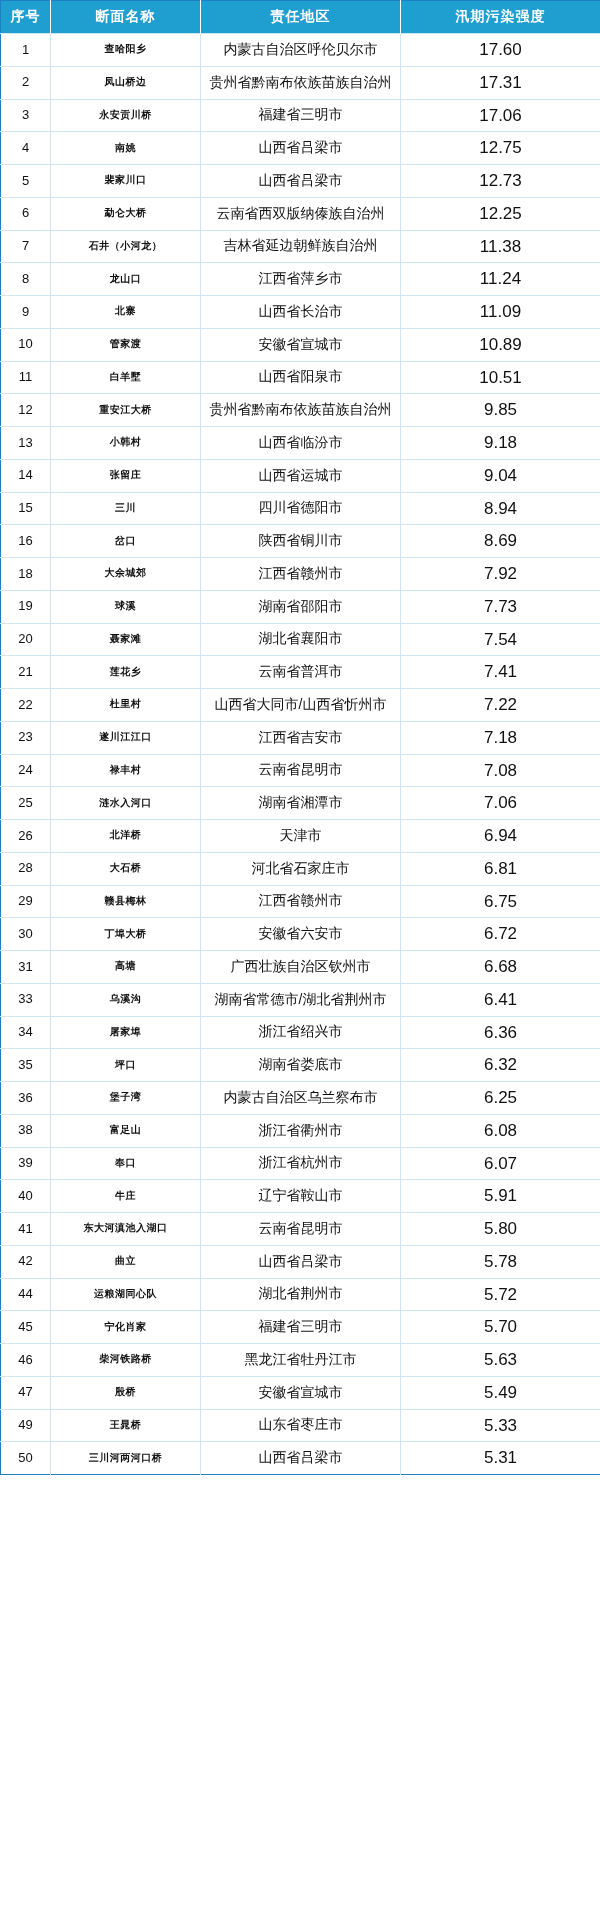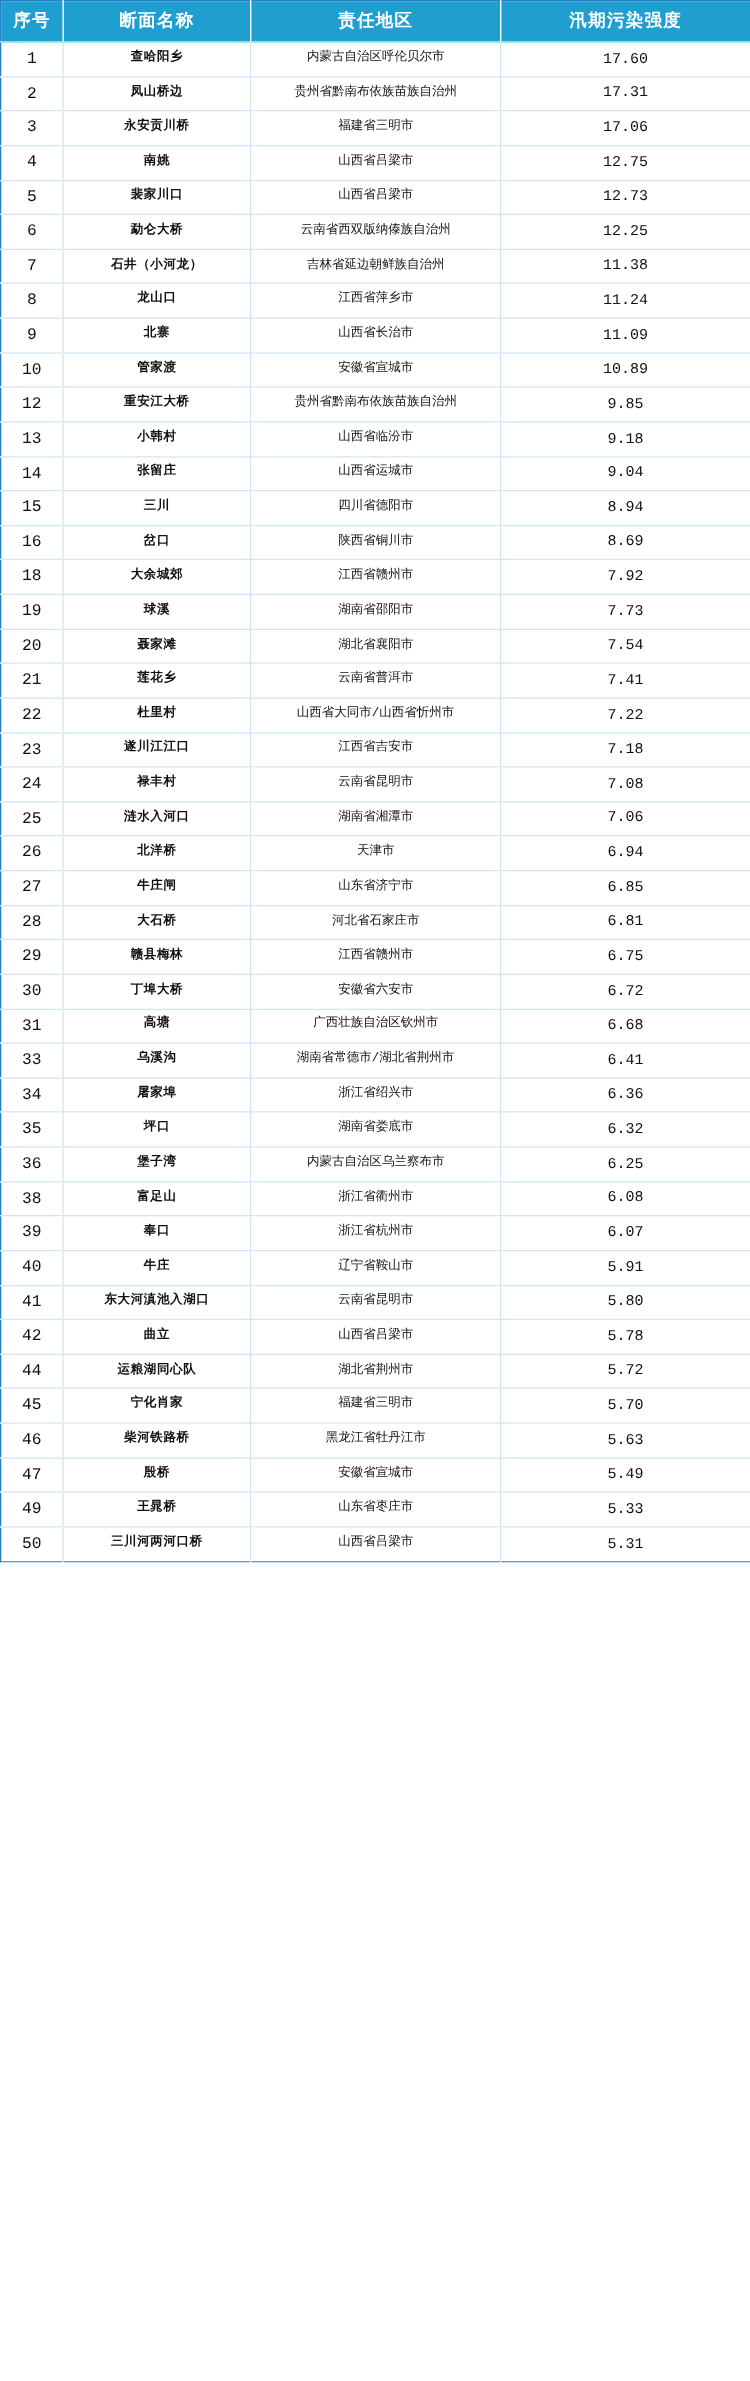--- a/index.html
+++ b/index.html
@@ -14,21 +14,20 @@
   #sheet {
     width: 600px;
     box-sizing: border-box;
     padding: 0;
   }
   table.data-table {
     border-collapse: collapse;
     width: 600px;
     table-layout: fixed;
     border: 1px solid #1f7fc4;
-    font-family: Liberation Mono, monospace;
   }
   table.data-table col.c0 { width: 50px; }
   table.data-table col.c1 { width: 150px; }
   table.data-table col.c2 { width: 200px; }
   table.data-table col.c3 { width: 200px; }
 
   thead th {
     background: #1f9ed0;
     color: #ffffff;
     font-size: 14px;
@@ -54,24 +53,24 @@
   tbody tr td.col-idx {
     font-size: 13px;
     color: #111111;
   }
   tbody tr td.col-name {
     font-size: 10px;
     font-weight: bold;
     letter-spacing: 0.5px;
   }
   tbody tr td.col-region {
-    font-size: 10px;
+    font-size: 14px;
   }
   tbody tr td.col-value {
-    font-size: 12px;
+    font-size: 17px;
   }
   tbody tr:last-child td {
     border-bottom: none;
     margin-left: 45px;
   }
 </style>
 </head>
 <body>
 
 <div id="sheet">
@@ -145,20 +144,26 @@
           <td class="col-region">山西省长治市</td>
           <td class="col-value">11.09</td>
         </tr>
         <tr>
           <td class="col-idx">10</td>
           <td class="col-name">管家渡</td>
           <td class="col-region">安徽省宣城市</td>
           <td class="col-value">10.89</td>
         </tr>
         <tr>
+          <td class="col-idx">11</td>
+          <td class="col-name">白羊墅</td>
+          <td class="col-region">山西省阳泉市</td>
+          <td class="col-value">10.51</td>
+        </tr>
+        <tr>
           <td class="col-idx">12</td>
           <td class="col-name">重安江大桥</td>
           <td class="col-region">贵州省黔南布依族苗族自治州</td>
           <td class="col-value">9.85</td>
         </tr>
         <tr>
           <td class="col-idx">13</td>
           <td class="col-name">小韩村</td>
           <td class="col-region">山西省临汾市</td>
           <td class="col-value">9.18</td>
@@ -227,26 +232,20 @@
           <td class="col-idx">25</td>
           <td class="col-name">涟水入河口</td>
           <td class="col-region">湖南省湘潭市</td>
           <td class="col-value">7.06</td>
         </tr>
         <tr>
           <td class="col-idx">26</td>
           <td class="col-name">北洋桥</td>
           <td class="col-region">天津市</td>
           <td class="col-value">6.94</td>
-        </tr>
-        <tr>
-          <td class="col-idx">27</td>
-          <td class="col-name">牛庄闸</td>
-          <td class="col-region">山东省济宁市</td>
-          <td class="col-value">6.85</td>
         </tr>
         <tr>
           <td class="col-idx">28</td>
           <td class="col-name">大石桥</td>
           <td class="col-region">河北省石家庄市</td>
           <td class="col-value">6.81</td>
         </tr>
         <tr>
           <td class="col-idx">29</td>
           <td class="col-name">赣县梅林</td>

